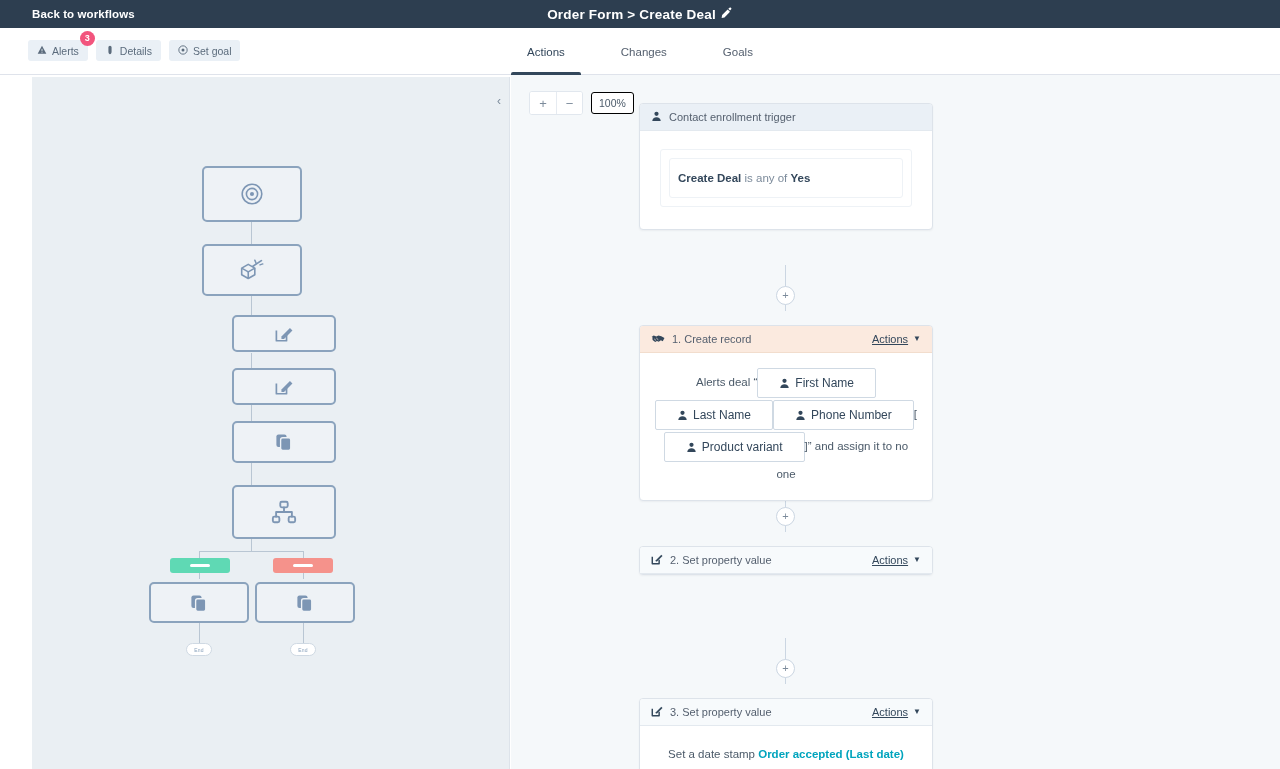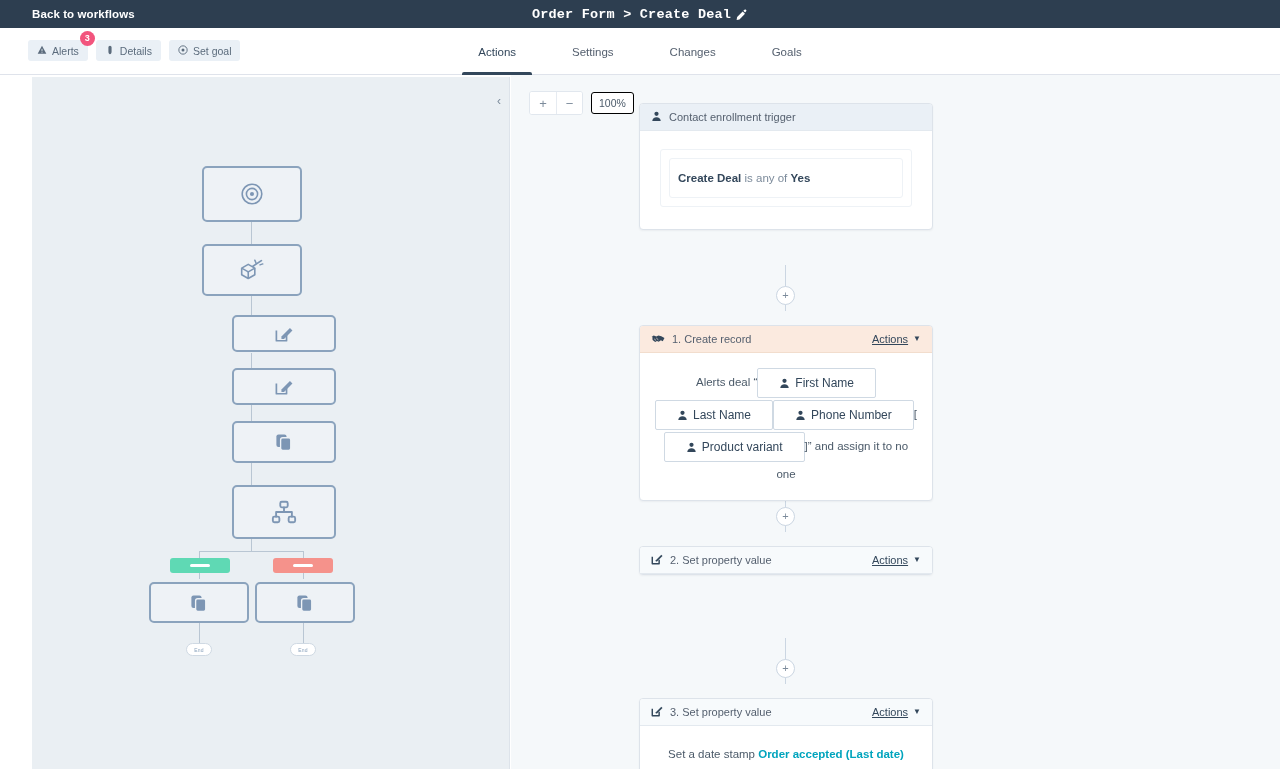--- a/index.html
+++ b/index.html
@@ -16,21 +16,21 @@
     background: #2d3e50; color: #ffffff;
     display: flex; align-items: center;
   }
   .topbar-back {
     position: absolute; left: 32px; top: 50%; transform: translateY(-50%);
     font-size: 11.5px; font-weight: bold; color: #ffffff; letter-spacing: .1px;
     cursor: pointer;
   }
   .topbar-title-wrap {
     position: absolute; left: 0; right: 0; top: 50%; transform: translateY(-50%);
-    display: flex; align-items: flex-end; justify-content: center; gap: 4px; font-family: Liberation Mono, monospace;
+    display: flex; align-items: flex-start; justify-content: center; gap: 4px;
   }
   .topbar-title { font-size: 13.5px; font-weight: bold; color: #ffffff; letter-spacing: .2px; }
   .pencil-ic { display: inline-block; width: 13px; height: 13px; cursor: pointer; }
   .pencil-ic svg { display: block; }
 
   
   .subbar {
     position: absolute; left: 0; top: 28px; width: 1280px; height: 47px;
     background: #ffffff; border-bottom: 1px solid #dfe3eb;
   }
@@ -223,21 +223,20 @@
           <circle cx="6" cy="6" r="5" fill="none" stroke="#5b6b7c" stroke-width="1.1"></circle>
           <circle cx="6" cy="6" r="1.8" fill="#5b6b7c"></circle>
         </svg>
       </span>
       <span>Set goal</span>
     </button>
   </div>
 
   <div class="tabs">
     <div class="tab active">Actions</div>
-    <div class="tab">Settings</div>
     <div class="tab">Changes</div>
     <div class="tab">Goals</div>
   </div>
 </div>
 
 <div class="stage">
 
   <div class="minimap">
     <div class="mm-collapse">‹</div>
 

